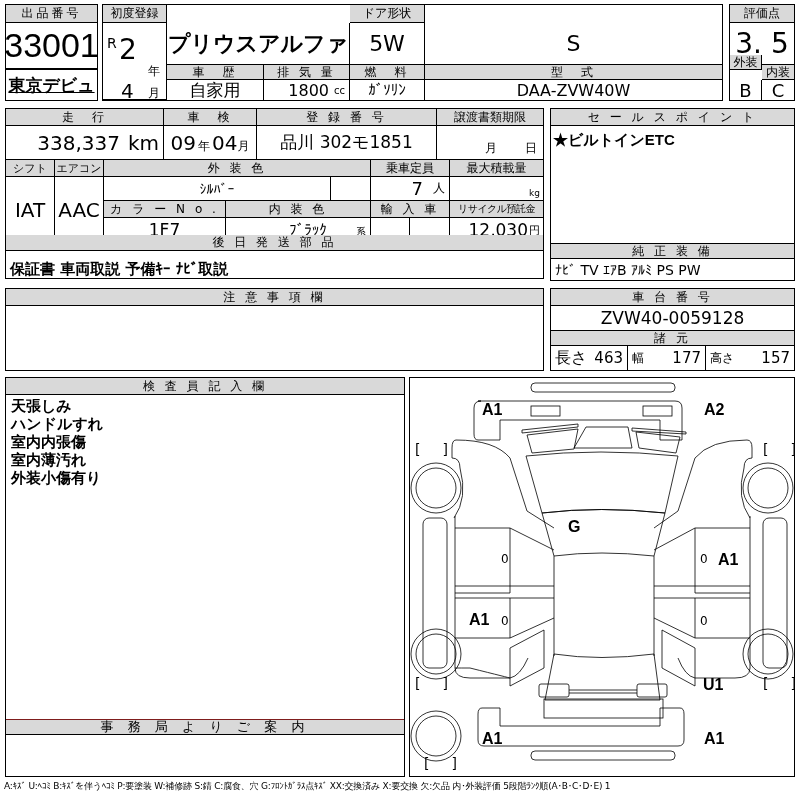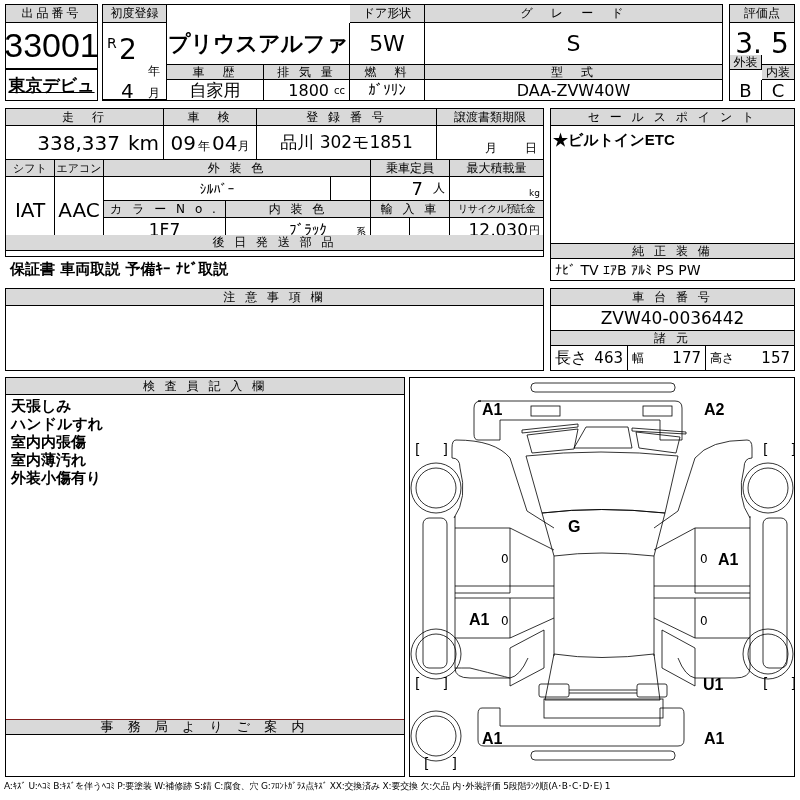--- a/index.html
+++ b/index.html
@@ -27,21 +27,20 @@
   <div class="cell" style="left:0;top:18px;width:64px;height:77px;display:block;">
     <span style="position:absolute;left:4px;top:12px;font-size:14px;">R</span>
     <span style="position:absolute;left:16px;top:10px;font-size:28px;">2</span>
     <span style="position:absolute;left:45px;top:40px;font-size:12px;">年</span>
     <span style="position:absolute;left:18px;top:56px;font-size:20px;">4</span>
     <span style="position:absolute;left:45px;top:62px;font-size:12px;">月</span>
   </div>
   <div class="cell" style="left:64px;top:18px;width:183px;height:42px;font-size:22px;font-weight:bold;">プリウスアルファ</div>
   <div class="cell hd" style="left:247px;top:0;width:75px;height:18px;letter-spacing:0;">ドア形状</div>
   <div class="cell" style="left:247px;top:18px;width:75px;height:42px;font-size:22px;">5W</div>
-  <div class="cell hd nr" style="left:322px;top:0;width:297px;height:18px;">グ　レ　ー　ド</div>
   <div class="cell nr" style="left:322px;top:18px;width:297px;height:42px;font-size:22px;">S</div>
   <div class="cell hd" style="left:64px;top:60px;width:97px;height:15px;">車　歴</div>
   <div class="cell nb" style="left:64px;top:75px;width:97px;height:20px;font-size:17px;">自家用</div>
   <div class="cell hd" style="left:161px;top:60px;width:86px;height:15px;">排 気 量</div>
   <div class="cell nb" style="left:161px;top:75px;width:86px;height:20px;justify-content:flex-end;padding-right:4px;">
     <span style="font-size:16px;">1800</span>
     <span style="font-size:10px;margin-left:5px;">cc</span>
   </div>
   <div class="cell hd" style="left:247px;top:60px;width:75px;height:15px;">燃　料</div>
   <div class="cell nb" style="left:247px;top:75px;width:75px;height:20px;font-size:15px;">ｶﾞｿﾘﾝ</div>
@@ -51,21 +50,21 @@
 
 <div class="box" style="left:729px;top:4px;width:66px;height:97px;text-decoration:underline;">
   <div class="cell hd nr" style="left:0;top:0;width:64px;height:18px;letter-spacing:0;">評価点</div>
   <div class="cell nr" style="left:0;top:18px;width:64px;height:42px;font-size:28px;">3. 5</div>
   <div class="cell hd" style="left:0;top:50px;width:32px;height:15px;letter-spacing:0;">外装</div>
   <div class="cell hd nr" style="left:32px;top:60px;width:32px;height:15px;letter-spacing:0;">内装</div>
   <div class="cell nb" style="left:0;top:75px;width:32px;height:20px;font-size:18px;">B</div>
   <div class="cell nr nb" style="left:32px;top:75px;width:32px;height:20px;font-size:18px;">C</div>
 </div>
 
-<div class="box" style="left:5px;top:108px;width:539px;height:149px;">
+<div class="box" style="left:5px;top:108px;width:539px;height:171px;">
   <div class="cell hd" style="left:0;top:0;width:158px;height:17px;">走　行</div>
   <div class="cell" style="left:0;top:17px;width:158px;height:34px;justify-content:flex-end;padding-right:4px;">
     <span style="font-size:20px;">338,337</span>
     <span style="font-size:20px;margin-left:8px;">km</span>
   </div>
   <div class="cell hd" style="left:158px;top:0;width:93px;height:17px;">車　検</div>
   <div class="cell" style="left:158px;top:17px;width:93px;height:34px;">
     <span style="font-size:20px;">09</span>
     <span style="font-size:12px;margin:8px 2px 0;">年</span>
     <span style="font-size:20px;">04</span>
@@ -120,21 +119,21 @@
   <div class="cell hd nr" style="left:0;top:134px;width:243px;height:16px;border-top:1px solid #000;">純 正 装 備</div>
   <div class="cell nr nb" style="left:0;top:150px;width:243px;height:21px;font-size:14px;justify-content:flex-start;padding-left:4px;">ﾅﾋﾞ TV ｴｱB ｱﾙﾐ PS PW</div>
 </div>
 
 <div class="box" style="left:5px;top:288px;width:539px;height:83px;">
   <div class="cell hd nr" style="left:0;top:0;width:537px;height:17px;">注 意 事 項 欄</div>
 </div>
 
 <div class="box" style="left:550px;top:288px;width:245px;height:83px;">
   <div class="cell hd nr" style="left:0;top:0;width:243px;height:17px;">車 台 番 号</div>
-  <div class="cell nr" style="left:0;top:17px;width:243px;height:25px;font-size:17px;">ZVW40-0036442</div>
+  <div class="cell nr" style="left:0;top:17px;width:243px;height:25px;font-size:17px;">ZVW40-0059128</div>
   <div class="cell hd nr" style="left:0;top:42px;width:243px;height:15px;">諸 元</div>
   <div class="cell nb" style="left:0;top:57px;width:77px;height:24px;justify-content:space-between;padding:0 4px;">
     <span style="font-size:16px;">長さ</span>
     <span style="font-size:15px;">463</span>
   </div>
   <div class="cell nb" style="left:77px;top:57px;width:78px;height:24px;justify-content:space-between;padding:0 4px;">
     <span style="font-size:12px;">幅</span>
     <span style="font-size:15px;">177</span>
   </div>
   <div class="cell nr nb" style="left:155px;top:57px;width:88px;height:24px;justify-content:space-between;padding:0 4px;">

